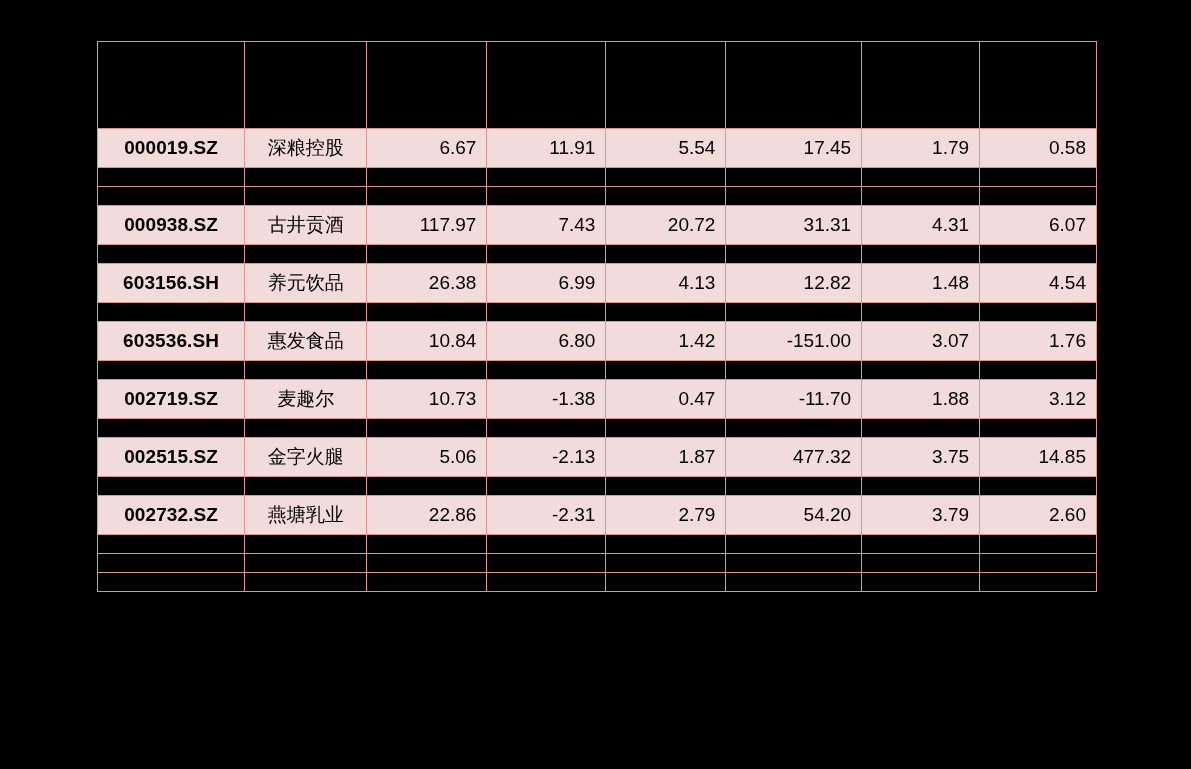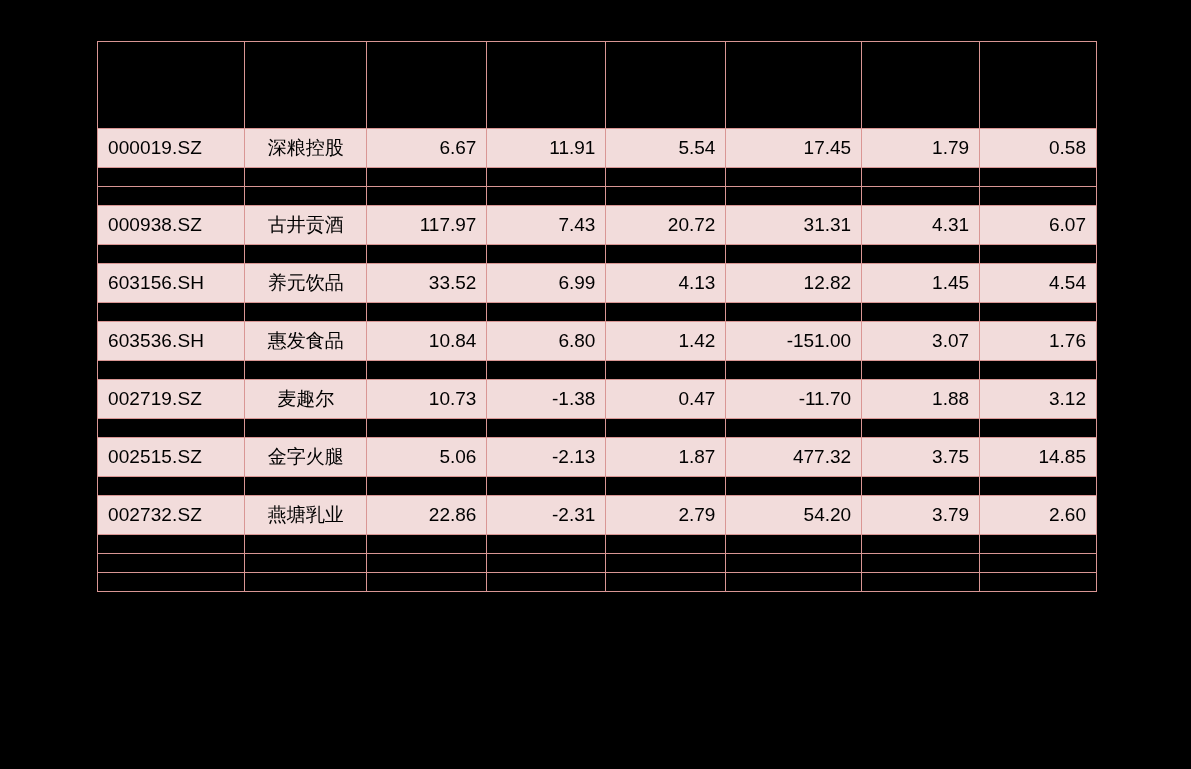--- a/index.html
+++ b/index.html
@@ -50,22 +50,22 @@
 
   
   tr.spacer-row td {
     background: #000000;
     height: 18px;
     line-height: 18px;
     padding: 0;
   }
 
   td.col-ticker {
-    font-weight: normal;
-    text-align: left;
+    font-weight: bold;
+    text-align: center;
     letter-spacing: 0.1px;
   }
   td.col-name {
     font-family: Liberation Serif, serif;
     text-align: center;
     font-size: 21px;
   }
   td.col-num {
     text-align: right;
     font-variant-numeric: tabular-nums;
@@ -153,25 +153,25 @@
           <td></td>
           <td></td>
           <td></td>
           <td></td>
           <td></td>
           <td></td>
         </tr>
         <tr class="data-row">
           <td class="col-ticker">603156.SH</td>
           <td class="col-name">养元饮品</td>
-          <td class="col-num">33.52</td>
+          <td class="col-num">26.38</td>
           <td class="col-num">6.99</td>
           <td class="col-num">4.13</td>
           <td class="col-num">12.82</td>
-          <td class="col-num">1.45</td>
+          <td class="col-num">1.48</td>
           <td class="col-num">4.54</td>
         </tr>
         <tr class="spacer-row">
           <td></td>
           <td></td>
           <td></td>
           <td></td>
           <td></td>
           <td></td>
           <td></td>

